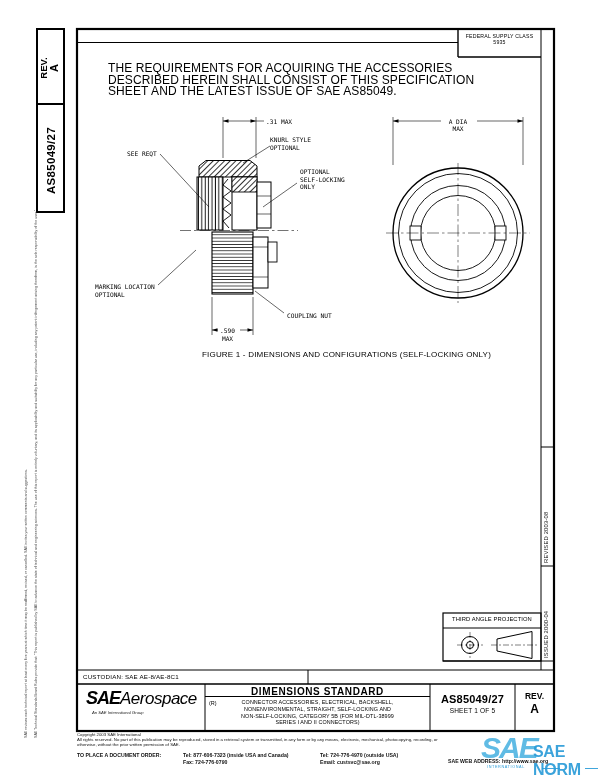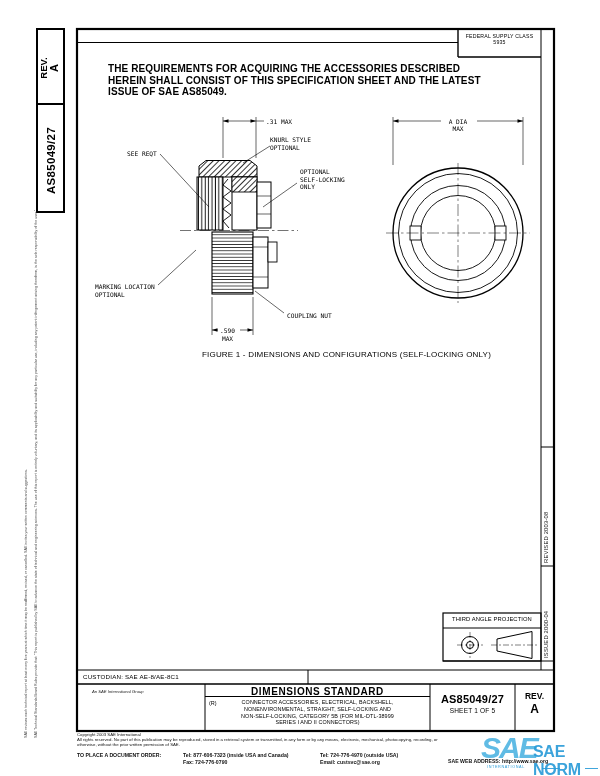--- a/index.html
+++ b/index.html
@@ -8,21 +8,21 @@
     background:#ffffff;color:#000;
     font-family:"Liberation Sans",sans-serif;
     -webkit-font-smoothing:antialiased;
   }
   .abs{position:absolute;} .z2{z-index:2;} .z3{z-index:3;}
   .rot{transform-origin:0 0;transform:rotate(-90deg);white-space:nowrap;}
   .ctr{text-align:center;}
   #lineart{position:absolute;left:0;top:0;z-index:1;}
   .disclaimer{font-size:3.6px;color:#444;overflow:hidden;height:5px;line-height:5px;}
   .fsc{font-size:5.2px;line-height:6.4px;letter-spacing:.2px;}
-  .req{font-size:10px;line-height:11.5px;letter-spacing:.1px;font-weight:bold;}
+  .req{font-size:12px;line-height:11.5px;letter-spacing:.1px;}
   .caption{font-size:8px;letter-spacing:.2px;}
   .tab-rev{font-size:9.5px;line-height:10px;font-weight:bold;}
   .tab-rev .big{font-size:11px;}
   .tab-num{font-size:11.5px;font-weight:bold;letter-spacing:.3px;}
   .strip{font-size:5.8px;letter-spacing:.2px;color:#111;}
   .proj-label{font-size:5.8px;letter-spacing:.1px;}
   .custodian{font-size:6.2px;letter-spacing:.2px;}
   .as-head{font-size:10px;font-weight:bold;letter-spacing:.6px;}
   .desc{font-size:5.4px;line-height:6.8px;letter-spacing:.1px;}
   .rmark{font-size:5.5px;}
@@ -186,20 +186,23 @@
 
 <div class="abs req z3" style="left:108px;top:63px;width:390px;">THE REQUIREMENTS FOR ACQUIRING THE ACCESSORIES DESCRIBED HEREIN SHALL CONSIST OF THIS SPECIFICATION SHEET AND THE LATEST ISSUE OF SAE AS85049.</div>
 
 <div class="abs caption ctr z3" style="left:76px;top:350px;width:541px;text-align:center;">FIGURE 1 - DIMENSIONS AND CONFIGURATIONS (SELF-LOCKING ONLY)</div>
 
 <div class="abs proj-label ctr z3" style="left:443px;top:616px;width:98px;">THIRD ANGLE PROJECTION</div>
 
 <div class="abs custodian z3" style="left:83px;top:672.5px;">CUSTODIAN: SAE AE-8/AE-8C1</div>
 
 <div class="abs z3" style="left:86px;top:688px;width:118px;">
+  <div>
+    <span class="logo-sae">SAE</span><span class="logo-aero">Aerospace</span>
+  </div>
   <div class="logo-tag" style="margin-left:6px;margin-top:1px;">An SAE International Group</div>
 </div>
 
 <div class="abs as-head ctr z3" style="left:205px;top:685.5px;width:225px;">DIMENSIONS STANDARD</div>
 <div class="abs rmark z3" style="left:209px;top:700px;">(R)</div>
 <div class="abs desc ctr z3" style="left:205px;top:699px;width:225px;">
   <div>CONNECTOR ACCESSORIES, ELECTRICAL, BACKSHELL,</div>
   <div>NONENVIRONMENTAL, STRAIGHT, SELF-LOCKING AND</div>
   <div>NON-SELF-LOCKING, CATEGORY 5B (FOR MIL-DTL-38999</div>
   <div>SERIES I AND II CONNECTORS)</div>

